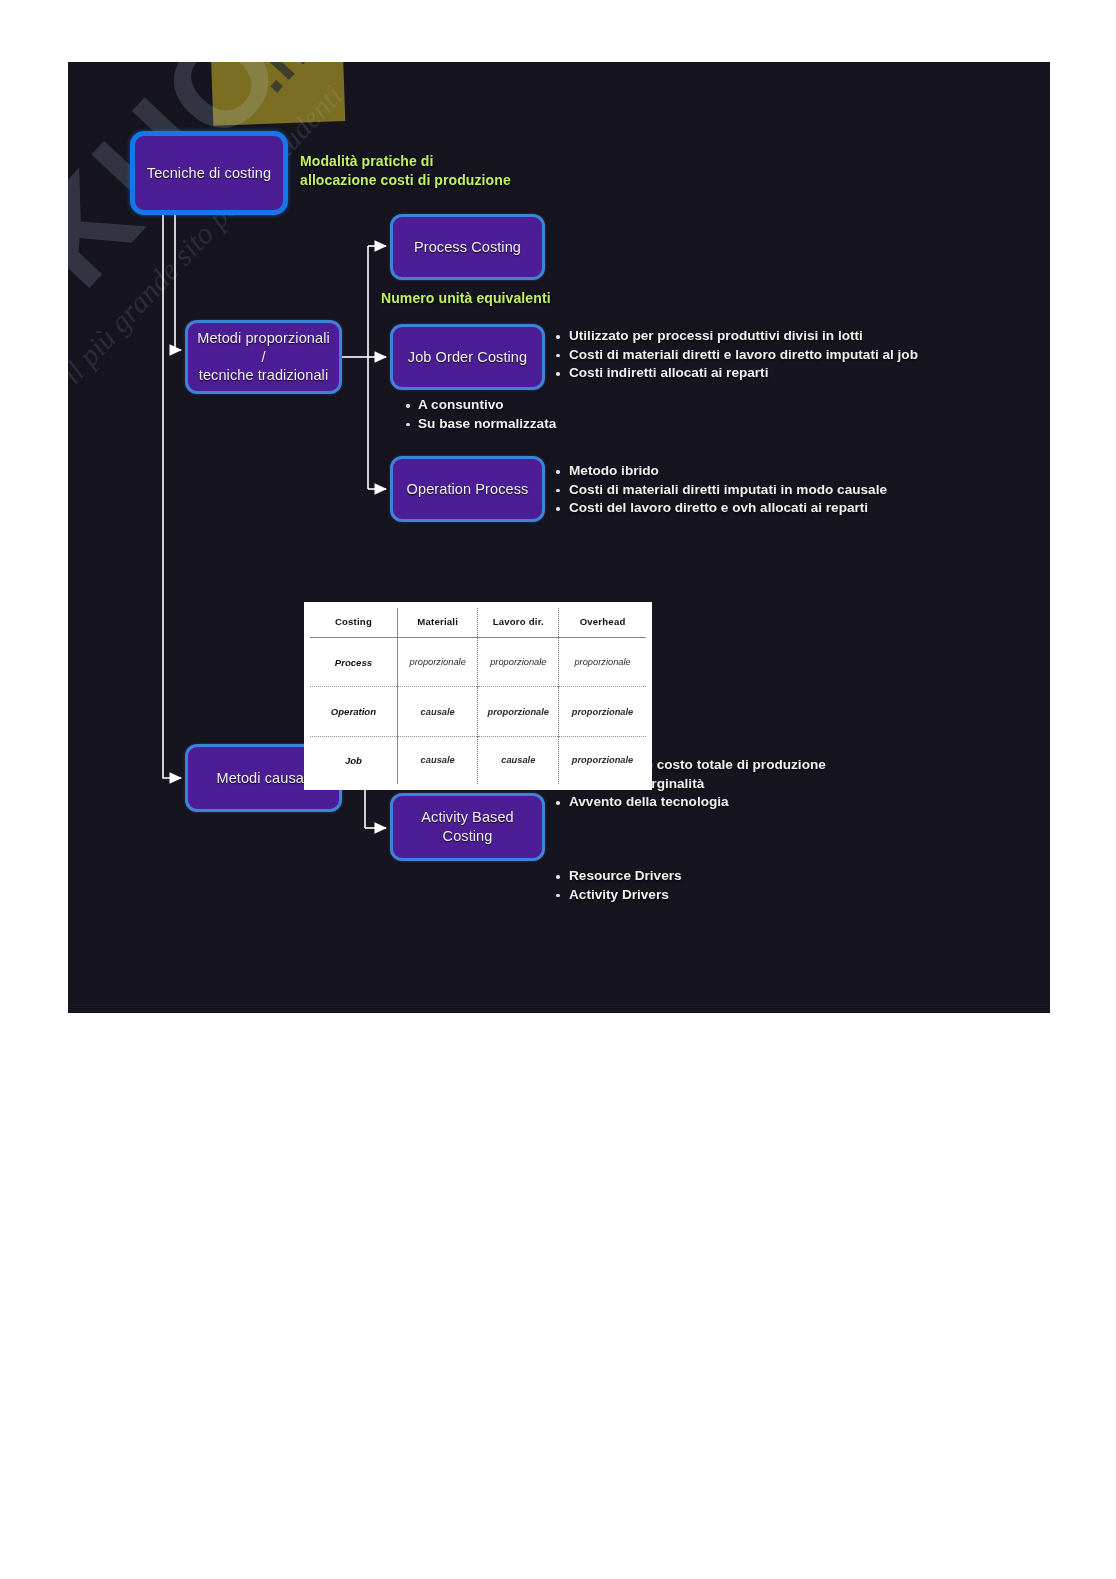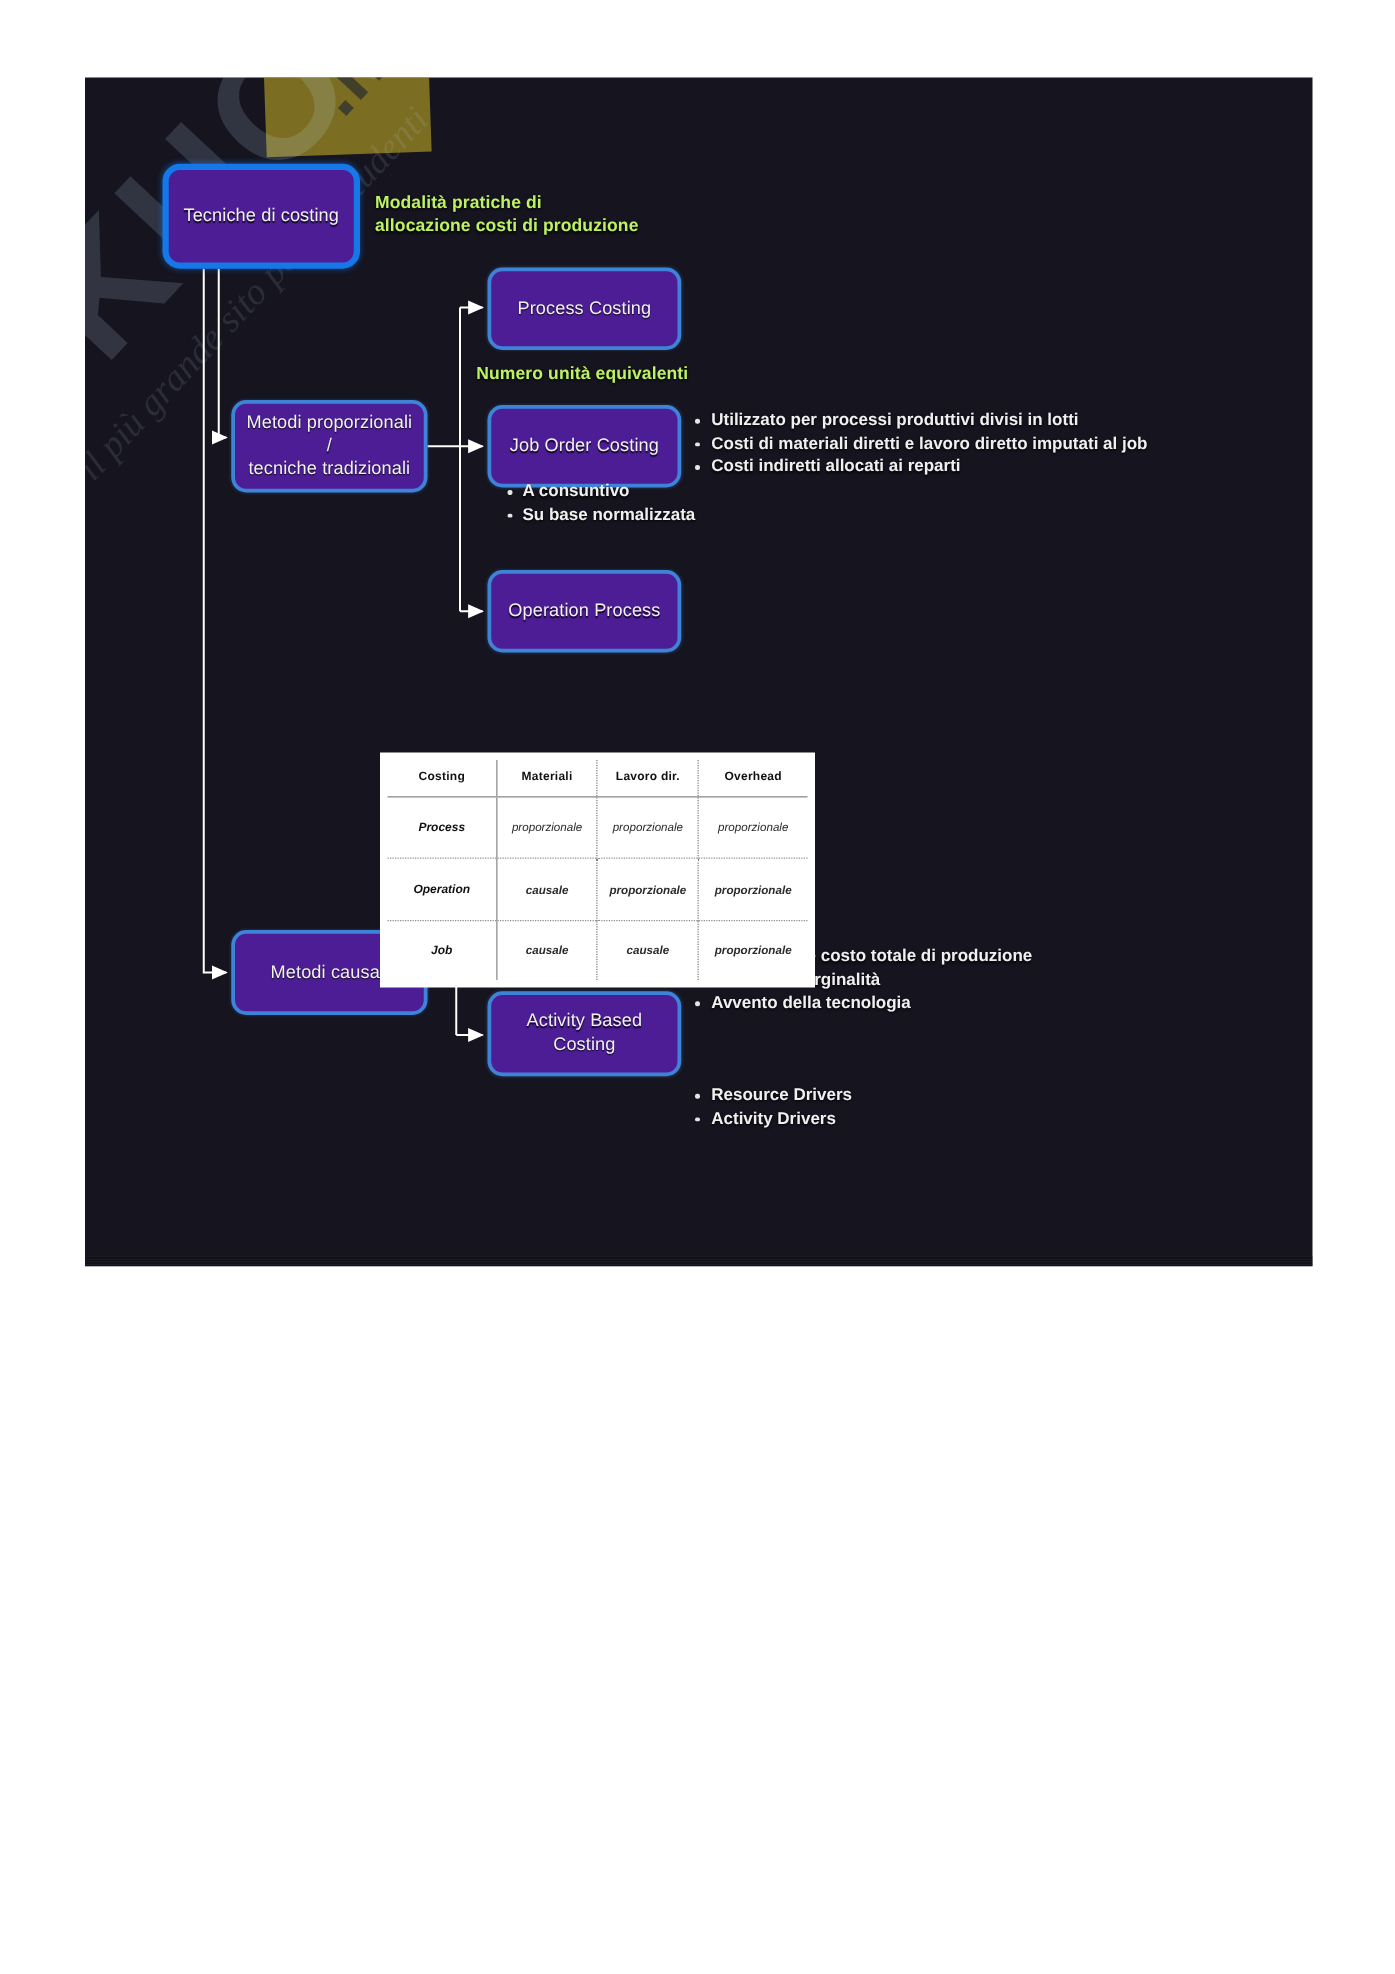--- a/index.html
+++ b/index.html
@@ -276,25 +276,30 @@
 
     <div class="caption plain" style="left:313px; top:227px;">Numero unità equivalenti</div>
 
 
     <ul class="bullets" style="left:483px; top:265px;">
       <li>Utilizzato per processi produttivi divisi in lotti</li>
       <li>Costi di materiali diretti e lavoro diretto imputati al job</li>
       <li>Costi indiretti allocati ai reparti</li>
     </ul>
 
-    <ul class="bullets sub" style="left:320px; top:322px;">
+    <ul class="bullets sub" style="left:320px; top:334px;">
       <li>A consuntivo</li>
       <li>Su base normalizzata</li>
     </ul>
 
+    <ul class="bullets" style="left:483px; top:400px;">
+      <li>Metodo ibrido</li>
+      <li>Costi di materiali diretti imputati in modo causale</li>
+      <li>Costi del lavoro diretto e ovh allocati ai reparti</li>
+    </ul>
 
     <ul class="bullets" style="left:483px; top:694px;">
       <li>Imprecisione costo totale di produzione</li>
       <li>Livello di marginalità</li>
       <li>Avvento della tecnologia</li>
     </ul>
 
     <ul class="bullets" style="left:483px; top:805px;">
       <li>Resource Drivers</li>
       <li>Activity Drivers</li>

